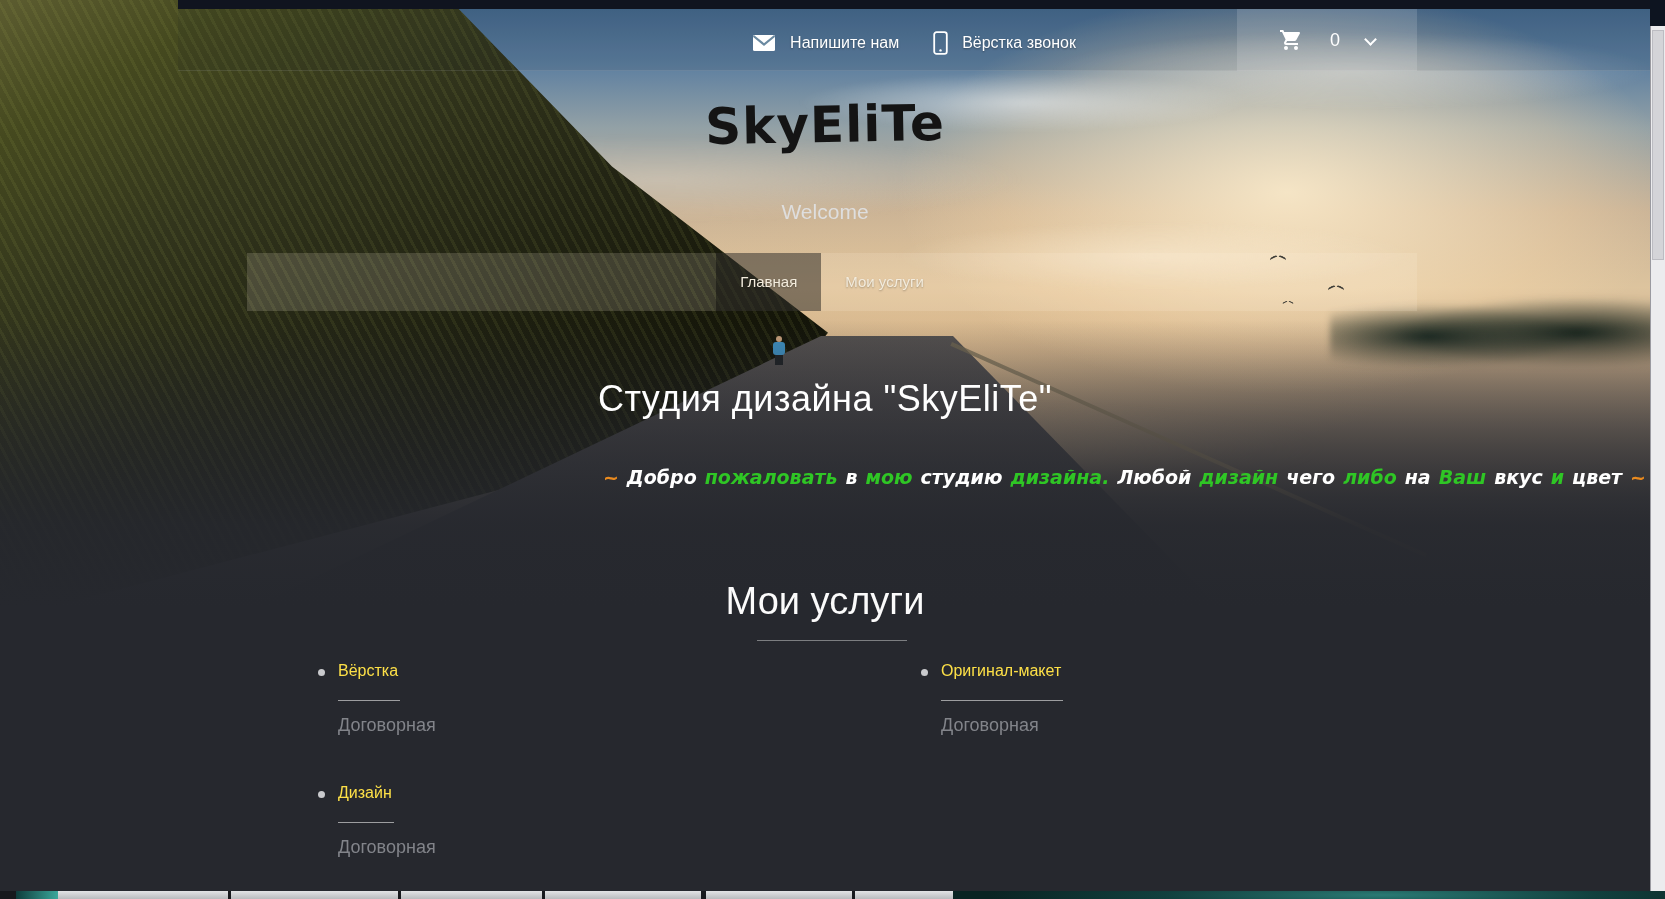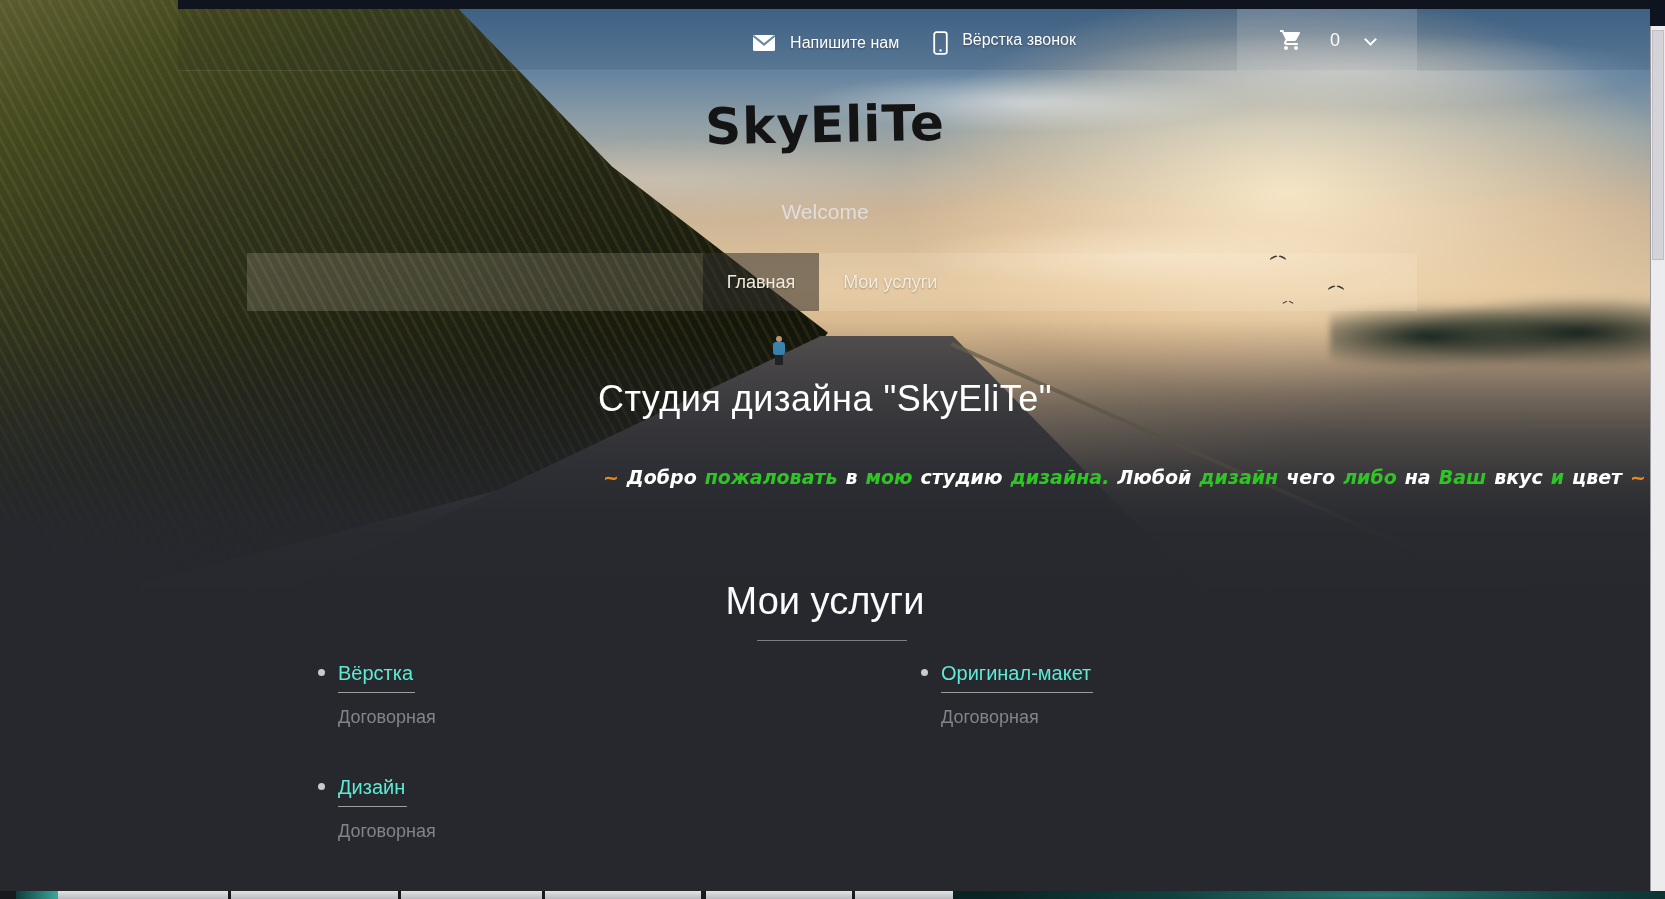--- a/index.html
+++ b/index.html
@@ -51,56 +51,56 @@
   .scrollbar .thumb{position:absolute;left:1px;top:30px;width:12px;height:230px;background:#d4d4d8;border:1px solid #bcbcc2;}
   .taskbar{position:absolute;left:0;bottom:0;width:1665px;height:8px;background:#17191d;}
   .taskbar .seg{position:absolute;top:0;height:8px;}
   .seg.teal{background:linear-gradient(90deg,#0f3d3c,#3aa79b);}
   .seg.lite{background:linear-gradient(180deg,#e2e3e5,#b9bbbe);}
   .seg.glow{background:radial-gradient(ellipse 55% 300% at 60% 50%, #2a7a74, #11403e 55%, #0a2423 100%);}
   
   .topbar{position:absolute;left:178px;top:9px;width:1472px;height:62px;
     background:rgba(18,28,40,.10);border-bottom:1px solid rgba(255,255,255,.10);}
   .contact-group{position:absolute;left:0;right:0;top:0;height:62px;display:flex;align-items:center;justify-content:center;gap:34px;}
-  .contact{display:flex;align-items:flex-start;gap:14px;color:#fff;font-size:16px;cursor:pointer;
+  .contact{display:flex;align-items:center;gap:14px;color:#fff;font-size:16px;cursor:pointer;
     text-shadow:0 1px 2px rgba(0,0,0,.35);margin-top:6px;}
   .cart-box{position:absolute;left:1059px;top:0;width:180px;height:62px;
     background:rgba(255,255,255,.14);display:flex;align-items:center;justify-content:center;gap:26px;}
   .cart-count{color:#fff;font-size:18px;}
   .chev{width:10px;height:10px;display:inline-block;position:relative;top:-2px;}
   .chev::before{content:'';position:absolute;left:0;top:2px;width:7px;height:7px;
     border-right:2px solid #fff;border-bottom:2px solid #fff;transform:rotate(45deg);}
   
   .logo{position:absolute;left:0;width:1650px;top:96px;text-align:center;
     font-family:"DejaVu Sans",sans-serif;font-weight:bold;font-size:50px;color:#141414;
     letter-spacing:1px;transform:rotate(-1deg);cursor:pointer;}
   .welcome{position:absolute;left:0;width:1650px;top:200px;text-align:center;
     font-size:21px;font-weight:300;color:#dedede;}
   
   .nav{position:absolute;left:247px;top:253px;width:1170px;height:58px;
     background:rgba(255,244,226,.16);display:flex;align-items:center;justify-content:center;}
-  .nav-item{height:58px;line-height:58px;padding:0 24px;font-size:18px;color:#f3ecdd;cursor:pointer;
+  .nav-item{height:58px;line-height:58px;padding:0 24px;font-size:15px;color:#f3ecdd;cursor:pointer;
     text-shadow:0 1px 2px rgba(0,0,0,.3);}
   .nav-item.active{background:rgba(12,12,12,.45);}
   
   .hero-title{position:absolute;left:0;width:1650px;top:378px;text-align:center;
     font-size:36px;font-weight:300;color:#fff;letter-spacing:.5px;}
   .tagline{position:absolute;left:0;width:1650px;top:466px;text-align:right;
     font-family:"DejaVu Sans",sans-serif;font-style:italic;font-weight:bold;font-size:19px;}
   .tagline span{margin:0 4px;}
   
   .section-head{position:absolute;left:0;width:1650px;top:580px;text-align:center;
     font-size:38px;font-weight:300;color:#fbfbfb;}
   .section-underline{position:absolute;left:757px;top:640px;width:150px;height:1px;background:rgba(255,255,255,.40);}
   .services{position:absolute;left:318px;top:662px;width:1210px;display:grid;
     grid-template-columns:603px 603px;row-gap:48px;}
   .service{position:relative;padding-left:20px;}
   .service .dot{position:absolute;left:0;top:7px;width:7px;height:7px;border-radius:50%;background:#c9cacd;}
-  .service a{display:inline-block;color:#5eead4;font-size:20px;text-decoration:none;cursor:pointer;
-    border-bottom:1px solid rgba(255,255,255,.55);padding:0 2px 7px 0;}
+  .service a{display:inline-block;color:#fde047;font-size:16px;text-decoration:none;cursor:pointer;
+    border-bottom:1px solid rgba(255,255,255,.55);padding:0 2px 20px 0;}
   .service .price{margin-top:14px;font-size:18px;color:#82848a;}
 </style>
 </head>
 <body>
 
 <div id="viewport">
 
   <div class="photo">
     <div class="sky"></div>
     <div class="clouds"></div>

